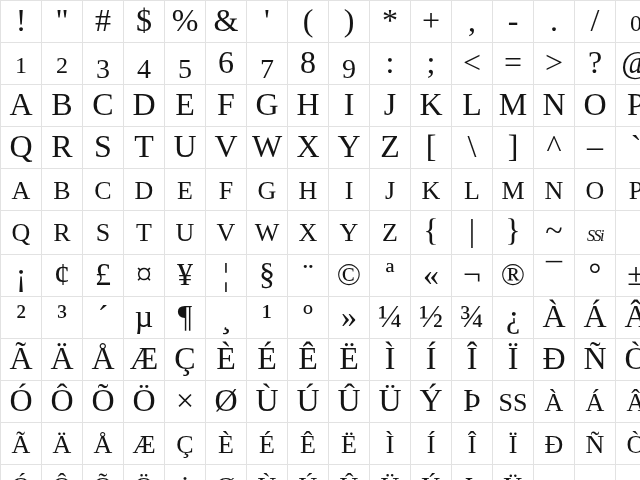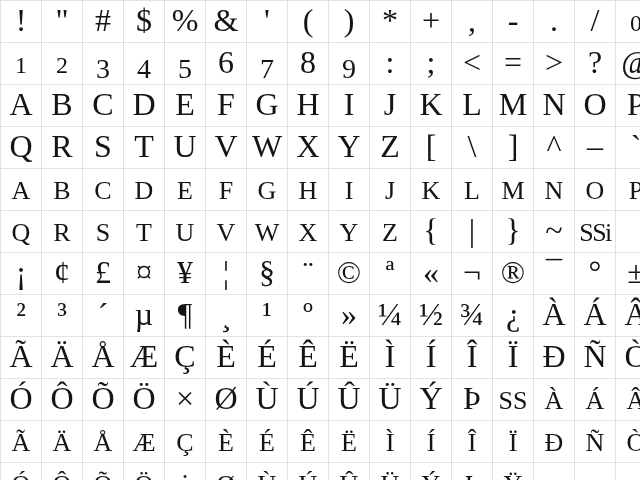--- a/index.html
+++ b/index.html
@@ -27,21 +27,21 @@
     border: 1px solid #e2e2e2;
     font-size: 32px;       
     line-height: 36px;
     overflow: visible;
     white-space: nowrap;
   }
   td.c-n   span { font-size: 32px; }
   td.c-x   span { font-size: 24px; }                                  
   td.c-d   span { font-size: 28px; position: relative; top: 5px; }    
   td.c-sc  span { font-size: 26px; }                                  
-  td.c-scr span { font-size: 26px; letter-spacing: -1.5px; text-align: center; } 
+  td.c-scr span { font-size: 16px; font-style: italic; letter-spacing: -1.5px; text-align: center; } 
   td.c-blank { }
   td.c-none { border: none; background: #ffffff; }
 </style>
 </head>
 <body>
 
 <table class="charmap">
   <tbody>
       <tr>
         <td class="c-n"><span>!</span></td>

